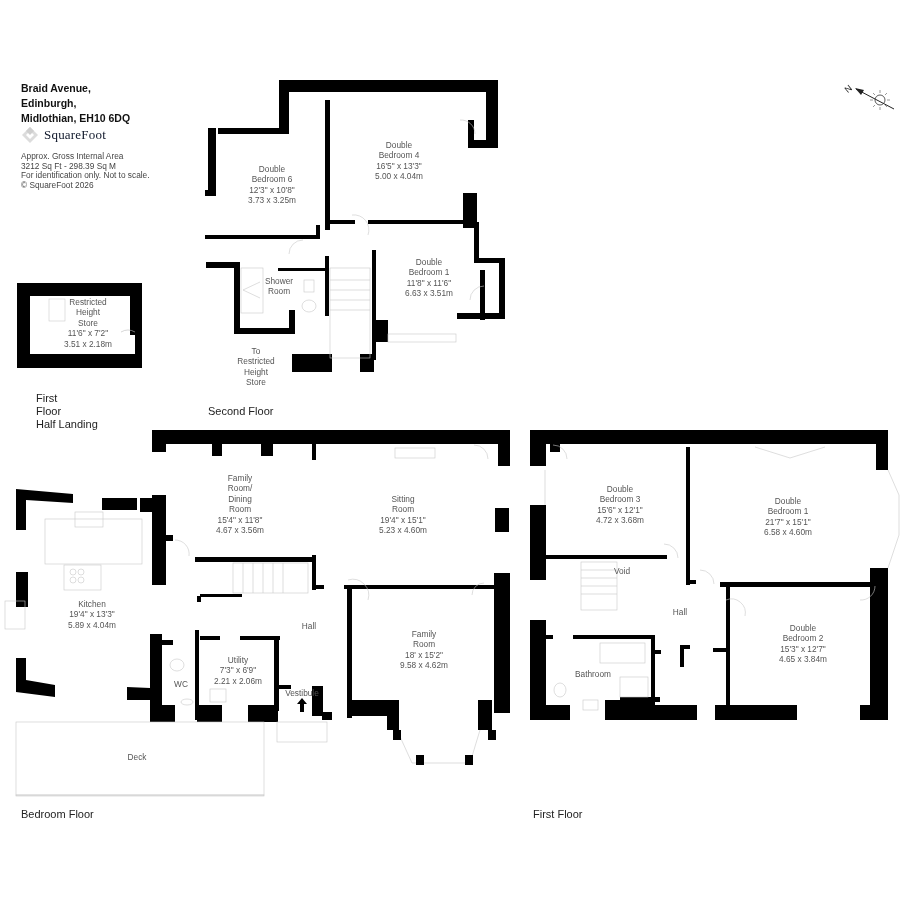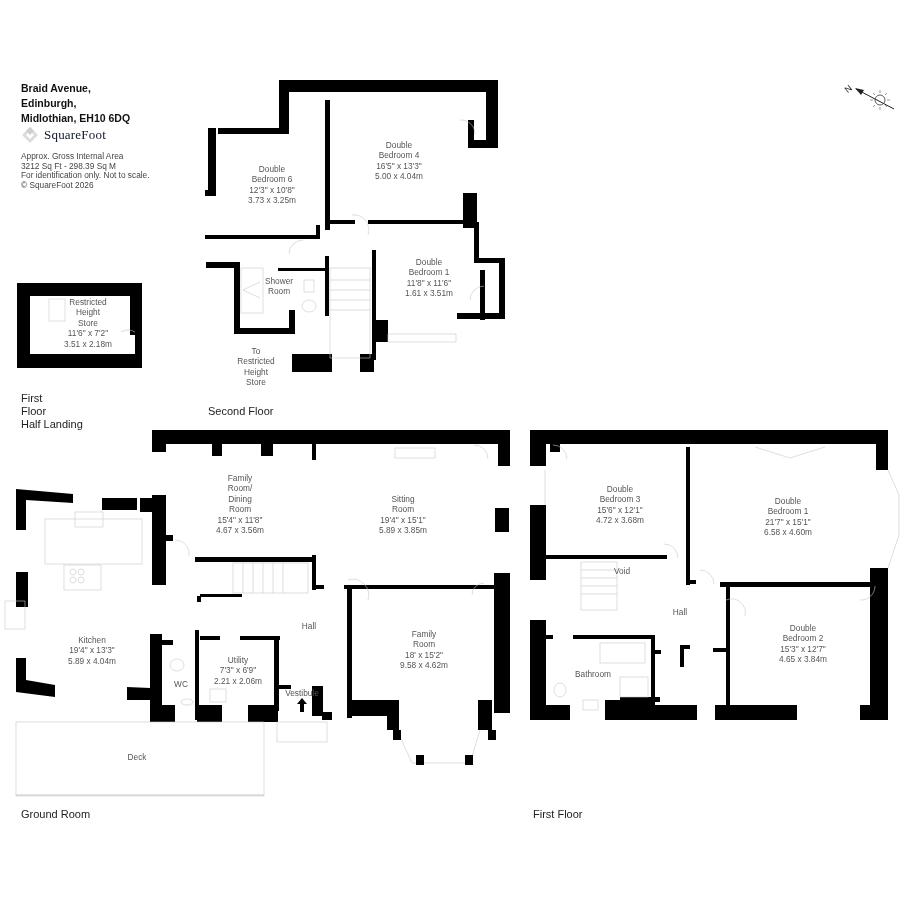--- a/index.html
+++ b/index.html
@@ -235,27 +235,27 @@
     <path d="M664,544 A14,14 0 0 1 678,558"></path>
     <path d="M700,570 A14,14 0 0 1 714,584"></path>
     <path d="M726,600 A14,14 0 0 1 745,616"></path>
     <path d="M860,600 A14,14 0 0 0 875,586"></path>
     <path d="M888,470 L899,495 L899,535 L888,568"></path>
     <path d="M755,447 L790,458 L825,447"></path>
     <path d="M545,470 L545,505"></path>
   </g>
 </svg>
 
-<div class="abs floor-label" style="left:21px;top:392px;">
+<div class="abs floor-label" style="left:36px;top:392px;">
   <div>First</div>
   <div>Floor</div>
   <div>Half Landing</div>
 </div>
 <div class="abs floor-label" style="left:208px;top:405px;">Second Floor</div>
-<div class="abs floor-label" style="left:21px;top:808px;">Ground Room</div>
+<div class="abs floor-label" style="left:21px;top:808px;">Bedroom Floor</div>
 <div class="abs floor-label" style="left:533px;top:808px;">First Floor</div>
 
 <div class="room-label" style="left:88px;top:297px;">
   <div>Restricted</div>
   <div>Height</div>
   <div>Store</div>
   <div>11'6" x 7'2"</div>
   <div>3.51 x 2.18m</div>
 </div>
 
@@ -268,21 +268,21 @@
 <div class="room-label" style="left:399px;top:140px;">
   <div>Double</div>
   <div>Bedroom 4</div>
   <div>16'5" x 13'3"</div>
   <div>5.00 x 4.04m</div>
 </div>
 <div class="room-label" style="left:429px;top:257px;">
   <div>Double</div>
   <div>Bedroom 1</div>
   <div>11'8" x 11'6"</div>
-  <div>1.61 x 3.51m</div>
+  <div>6.63 x 3.51m</div>
 </div>
 <div class="room-label" style="left:279px;top:276px;">
   <div>Shower</div>
   <div>Room</div>
 </div>
 <div class="room-label" style="left:256px;top:346px;">
   <div>To</div>
   <div>Restricted</div>
   <div>Height</div>
   <div>Store</div>
@@ -293,23 +293,23 @@
   <div>Room/</div>
   <div>Dining</div>
   <div>Room</div>
   <div>15'4" x 11'8"</div>
   <div>4.67 x 3.56m</div>
 </div>
 <div class="room-label" style="left:403px;top:494px;">
   <div>Sitting</div>
   <div>Room</div>
   <div>19'4" x 15'1"</div>
-  <div>5.89 x 3.85m</div>
-</div>
-<div class="room-label" style="left:92px;top:599px;margin-top:36px;">
+  <div>5.23 x 4.60m</div>
+</div>
+<div class="room-label" style="left:92px;top:599px;">
   <div>Kitchen</div>
   <div>19'4" x 13'3"</div>
   <div>5.89 x 4.04m</div>
 </div>
 <div class="room-label" style="left:309px;top:621px;">
   <div>Hall</div>
 </div>
 <div class="room-label" style="left:424px;top:629px;">
   <div>Family</div>
   <div>Room</div>

